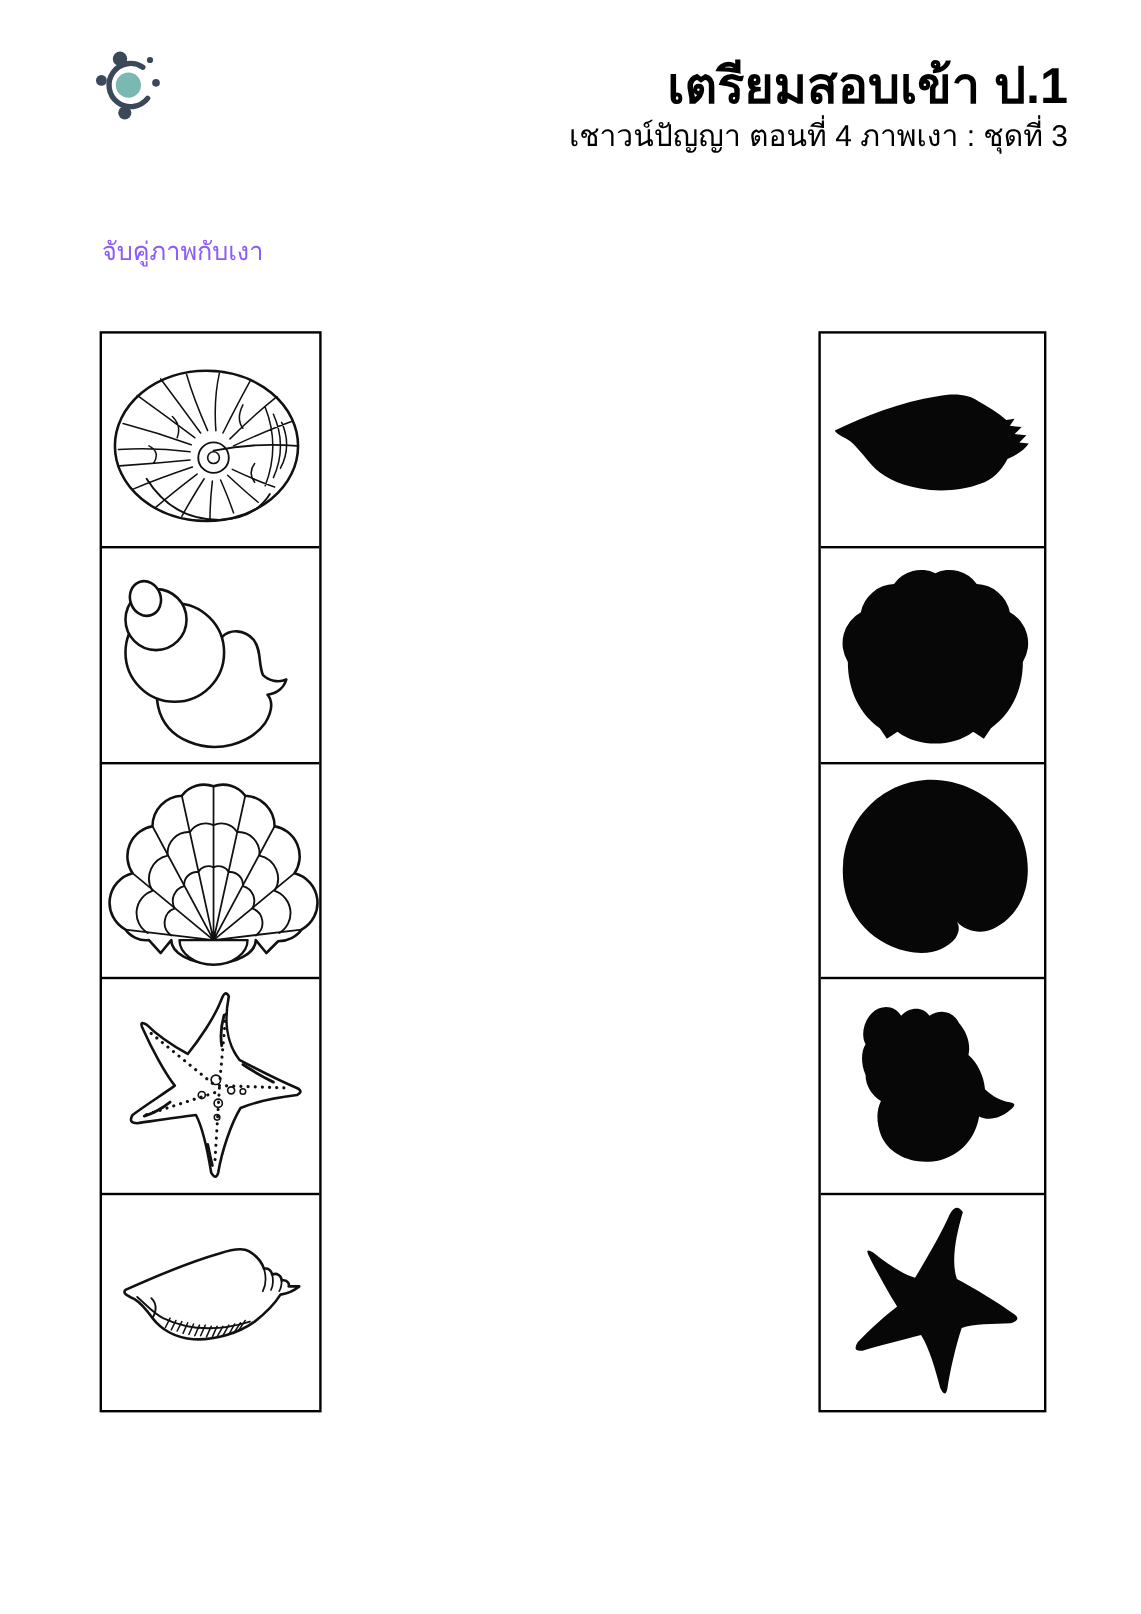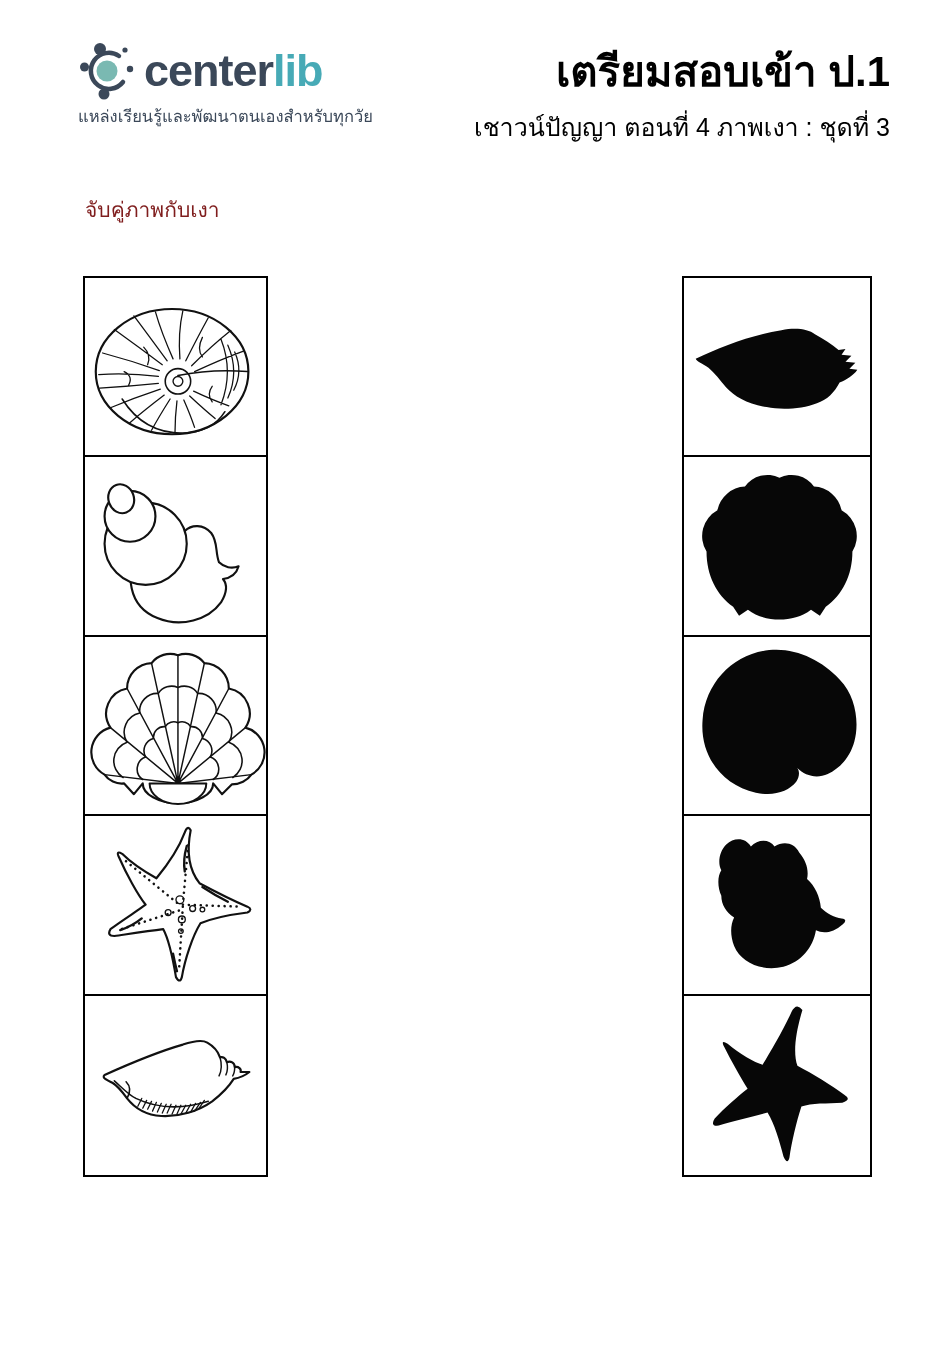--- a/index.html
+++ b/index.html
@@ -20,23 +20,23 @@
   .logo{position:absolute;left:78px;top:40px;}
   .logo-row{display:flex;align-items:center;gap:6px;}
   .logo-orb{width:60px;height:60px;}
   .logo-word{font-size:45px;font-weight:bold;letter-spacing:-1px;line-height:1;}
   .logo-word .p1{color:var(--brand-dark);}
   .logo-word .p2{color:var(--brand-teal);}
   .logo-tagline{margin-top:3px;font-size:16.5px;color:var(--brand-dark);white-space:nowrap;}
   
   .header{position:absolute;top:48px;right:61px;text-align:right;color:#000;}
   .header .title{font-size:42px;font-weight:bold;line-height:1.15;}
-  .header .subtitle{font-size:25px;font-weight:normal;margin-top:18px;line-height:1.1;}
+  .header .subtitle{font-size:25px;font-weight:normal;margin-top:5px;line-height:1.1;}
   
-  .instruction{position:absolute;left:85px;top:193px;font-size:21px;color:#7f1d1d;text-align:right;}
+  .instruction{position:absolute;left:85px;top:193px;font-size:21px;color:#8b5cf6;text-align:right;}
   
   .col{
     position:absolute;top:276px;height:901px;
     border:2px solid var(--ink);background:var(--paper);
     display:grid;grid-template-rows:repeat(5,1fr);
   }
   .col-left{left:83px;width:185px;}
   .col-right{left:682px;width:190px;}
   .cell{border-bottom:2px solid var(--ink);position:relative;overflow:hidden;}
   .cell:last-child{border-bottom:none;}
@@ -54,23 +54,21 @@
     <div class="logo-row">
       <svg class="logo-orb" viewBox="0 0 60 60">
         <path d="M 41 16 A 18 18 0 1 0 45 42" fill="none" stroke="#3b4859" stroke-width="4.5" stroke-linecap="round"></path>
         <circle cx="29" cy="31" r="10.5" fill="#7ab9b2"></circle>
         <circle cx="22" cy="9" r="6" fill="#3b4859"></circle>
         <circle cx="6.5" cy="27" r="4.5" fill="#3b4859"></circle>
         <circle cx="26" cy="54" r="5.5" fill="#3b4859"></circle>
         <circle cx="52" cy="29" r="3.2" fill="#3b4859"></circle>
         <circle cx="47" cy="10" r="2.6" fill="#3b4859"></circle>
       </svg>
-      <div class="logo-word"><span class="p1">center</span><span class="p2">lib</span></div>
-    </div>
-    <div class="logo-tagline">แหล่งเรียนรู้และพัฒนาตนเองสำหรับทุกวัย</div>
+    </div>
   </div>
 
   <div class="header">
     <div class="title">เตรียมสอบเข้า ป.1</div>
     <div class="subtitle">เชาวน์ปัญญา ตอนที่ 4  ภาพเงา : ชุดที่ 3</div>
   </div>
 
   <div class="instruction">จับคู่ภาพกับเงา</div>
 
   <div class="col col-left">

